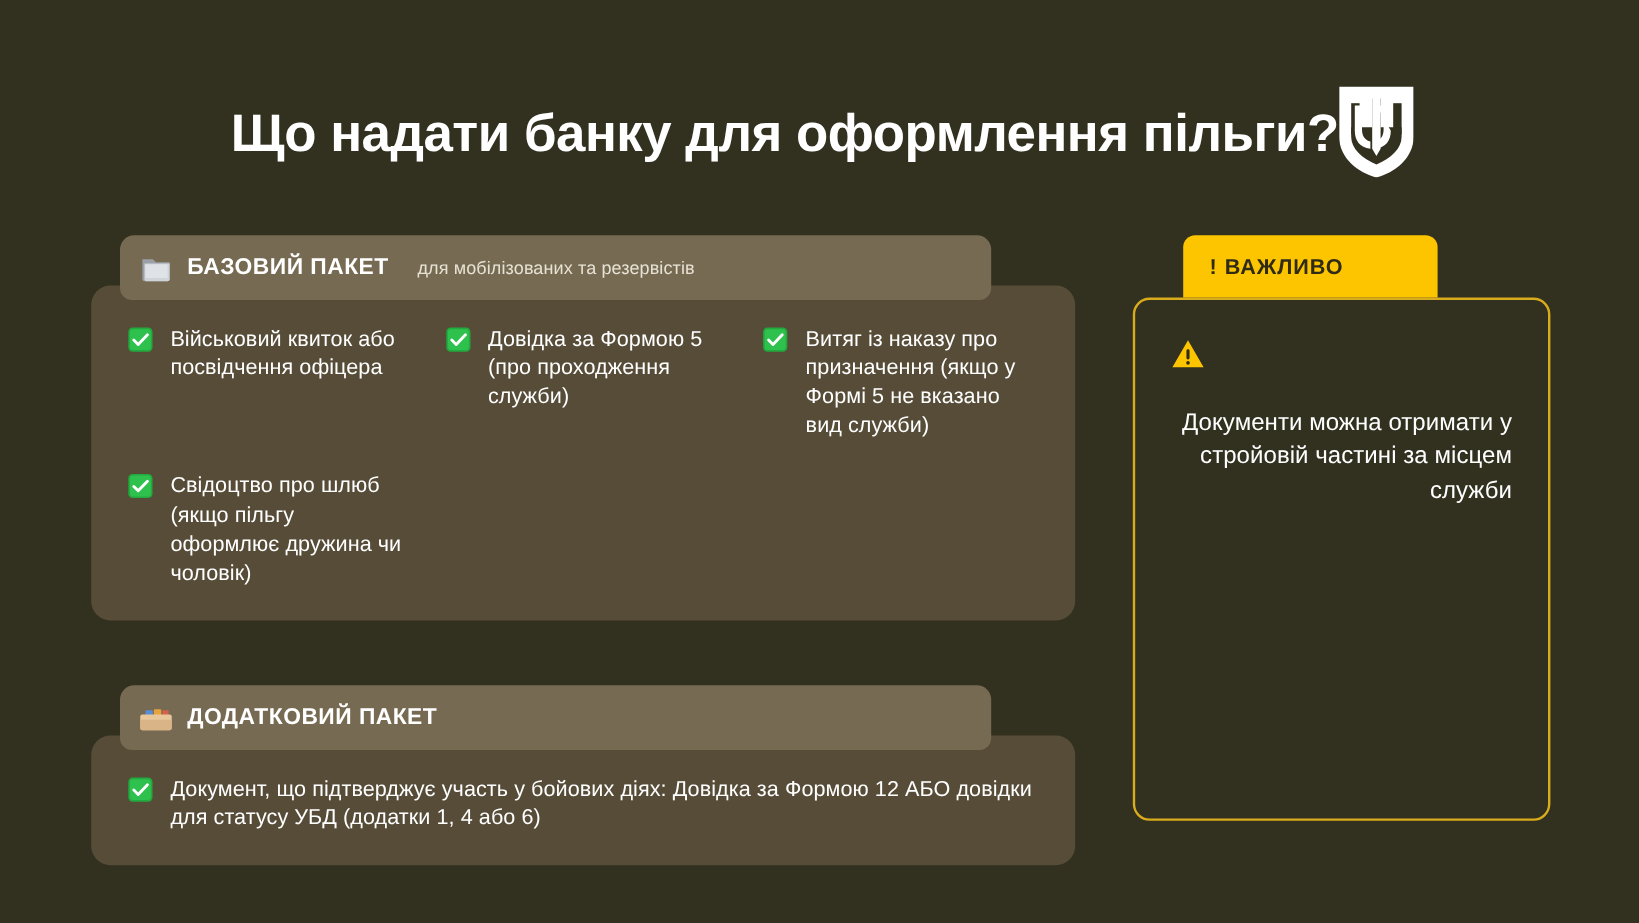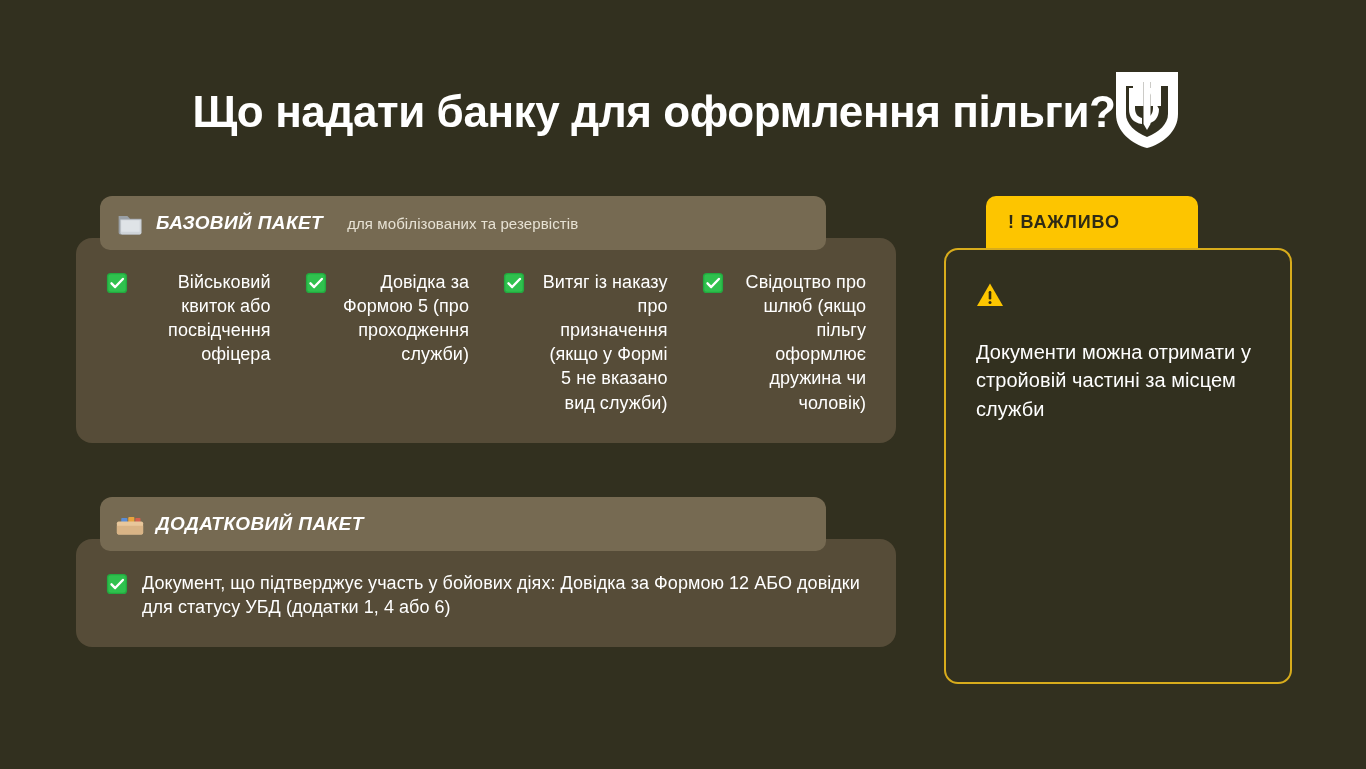--- a/index.html
+++ b/index.html
@@ -78,21 +78,20 @@
     flex: 0 0 auto;
     display: block;
   }
 
   .package-title {
     font-size: 19px;
     font-weight: bold;
     letter-spacing: 0.4px;
     color: #ffffff;
     white-space: nowrap;
-    font-style: italic;
   }
 
   .package-subtitle {
     font-size: 15px;
     font-weight: normal;
     color: #e7e2d4;
     letter-spacing: 0.1px;
     white-space: nowrap;
     margin-left: 12px;
   }
@@ -102,24 +101,23 @@
     z-index: 1;
     margin-top: -12px;
     width: 820px;
     background: #564c38;
     border-radius: 16px;
     padding: 32px 30px 28px 30px;
   }
 
   .body-two-col {
     display: grid;
-    grid-template-columns: 1fr 1fr 1fr 1fr;
+    grid-template-columns: 1fr 1fr 1fr;
     column-gap: 34px;
     row-gap: 26px;
-    text-align: right;
   }
 
   .body-one-col {
     display: block;
   }
 
   .check-item {
     display: flex;
     align-items: flex-start;
     gap: 14px;
@@ -140,20 +138,21 @@
     letter-spacing: 0.05px;
   }
 
   
   .important-panel {
     position: absolute;
     left: 944px;
     top: 196px;
     width: 348px;
     height: 488px;
+    text-align: right;
   }
 
   .important-tab {
     position: absolute;
     top: 0;
     left: 42px;
     height: 52px;
     min-width: 212px;
     background: #fdc500;
     border-radius: 10px 10px 0 0;

